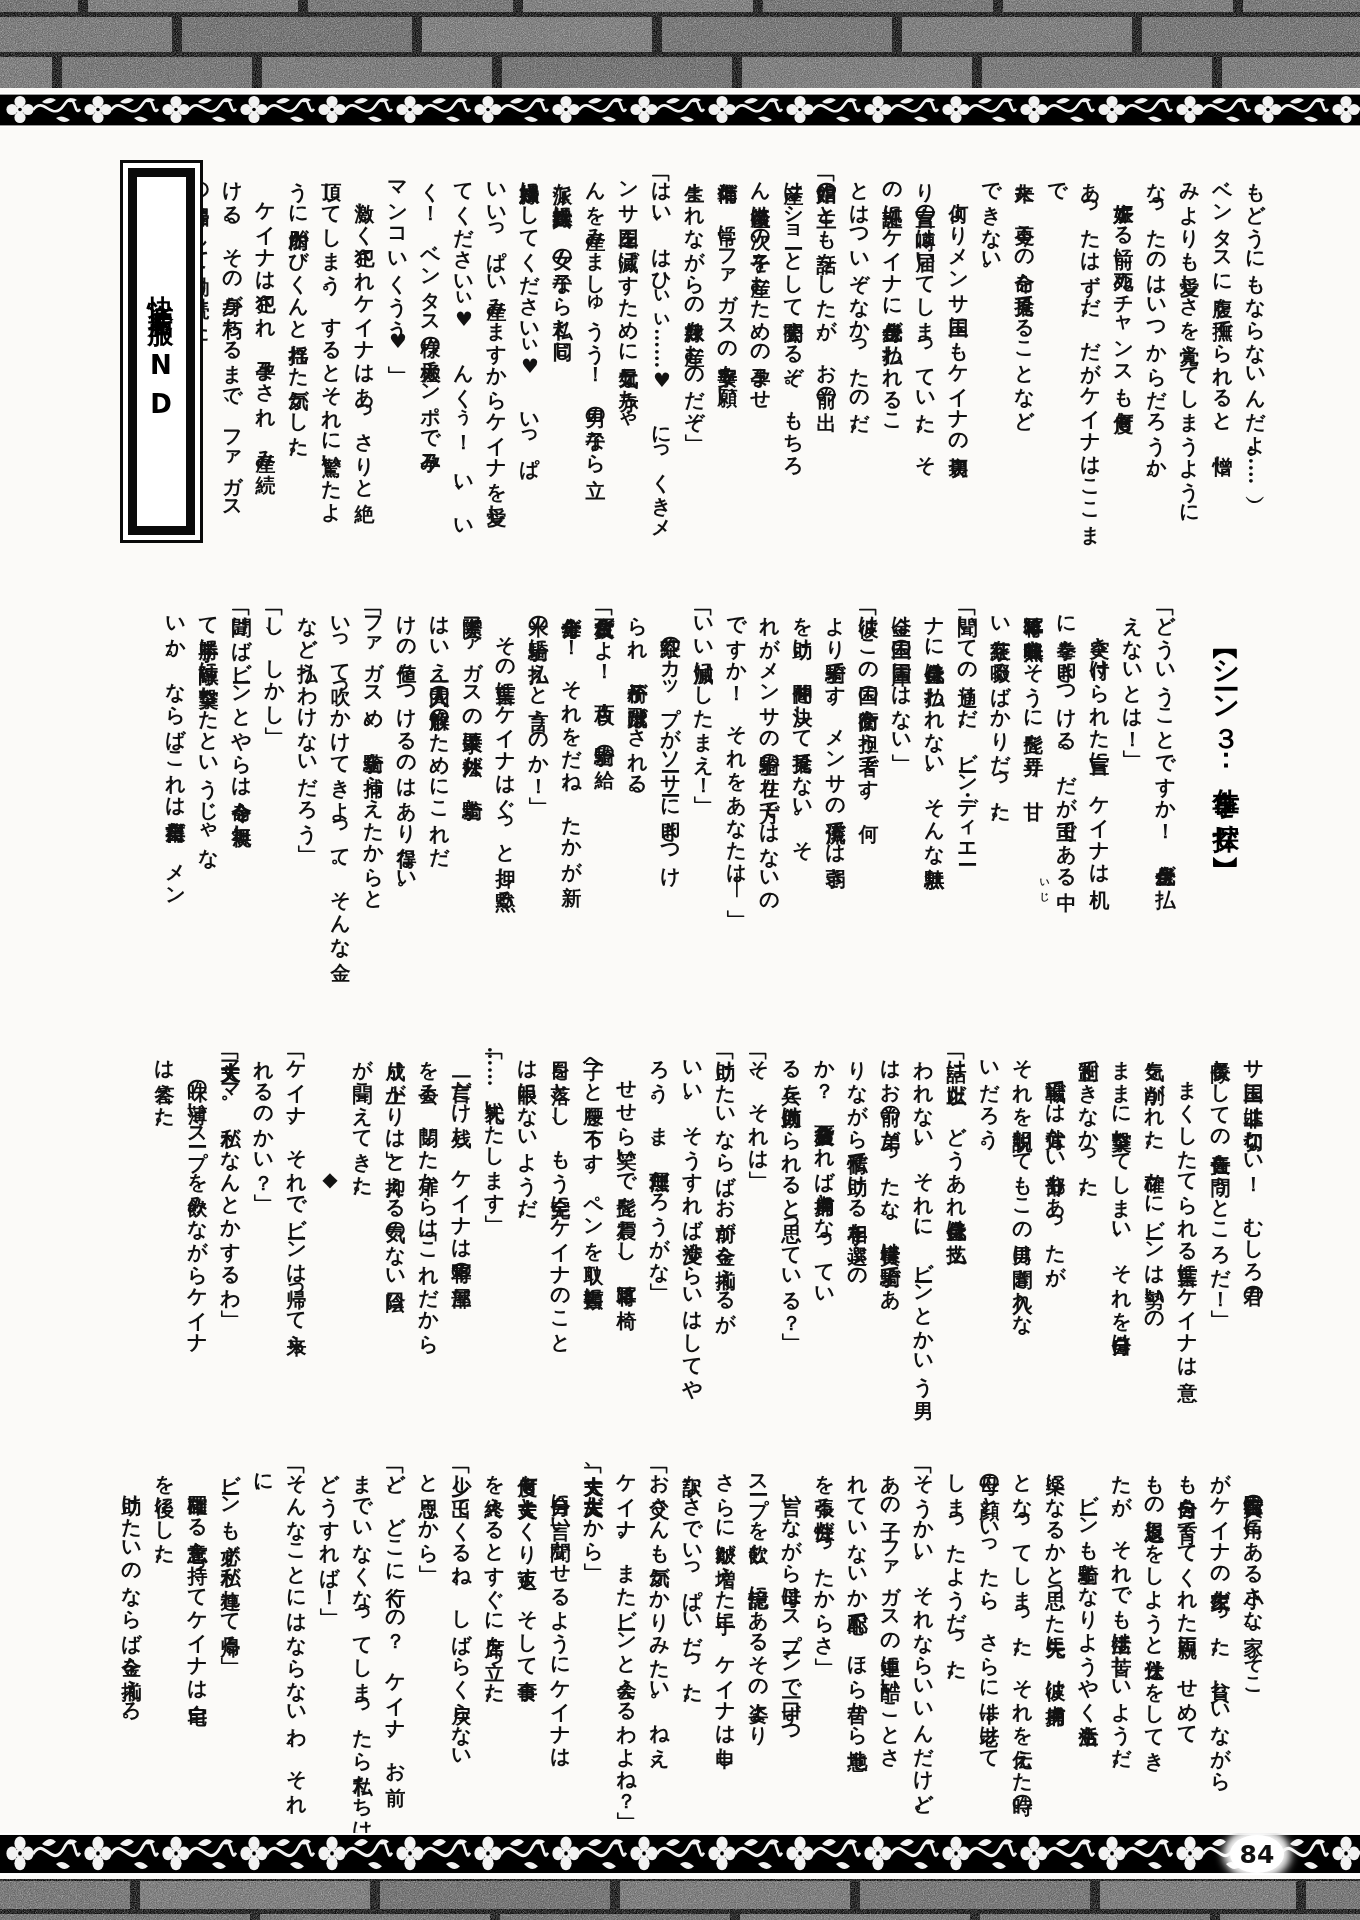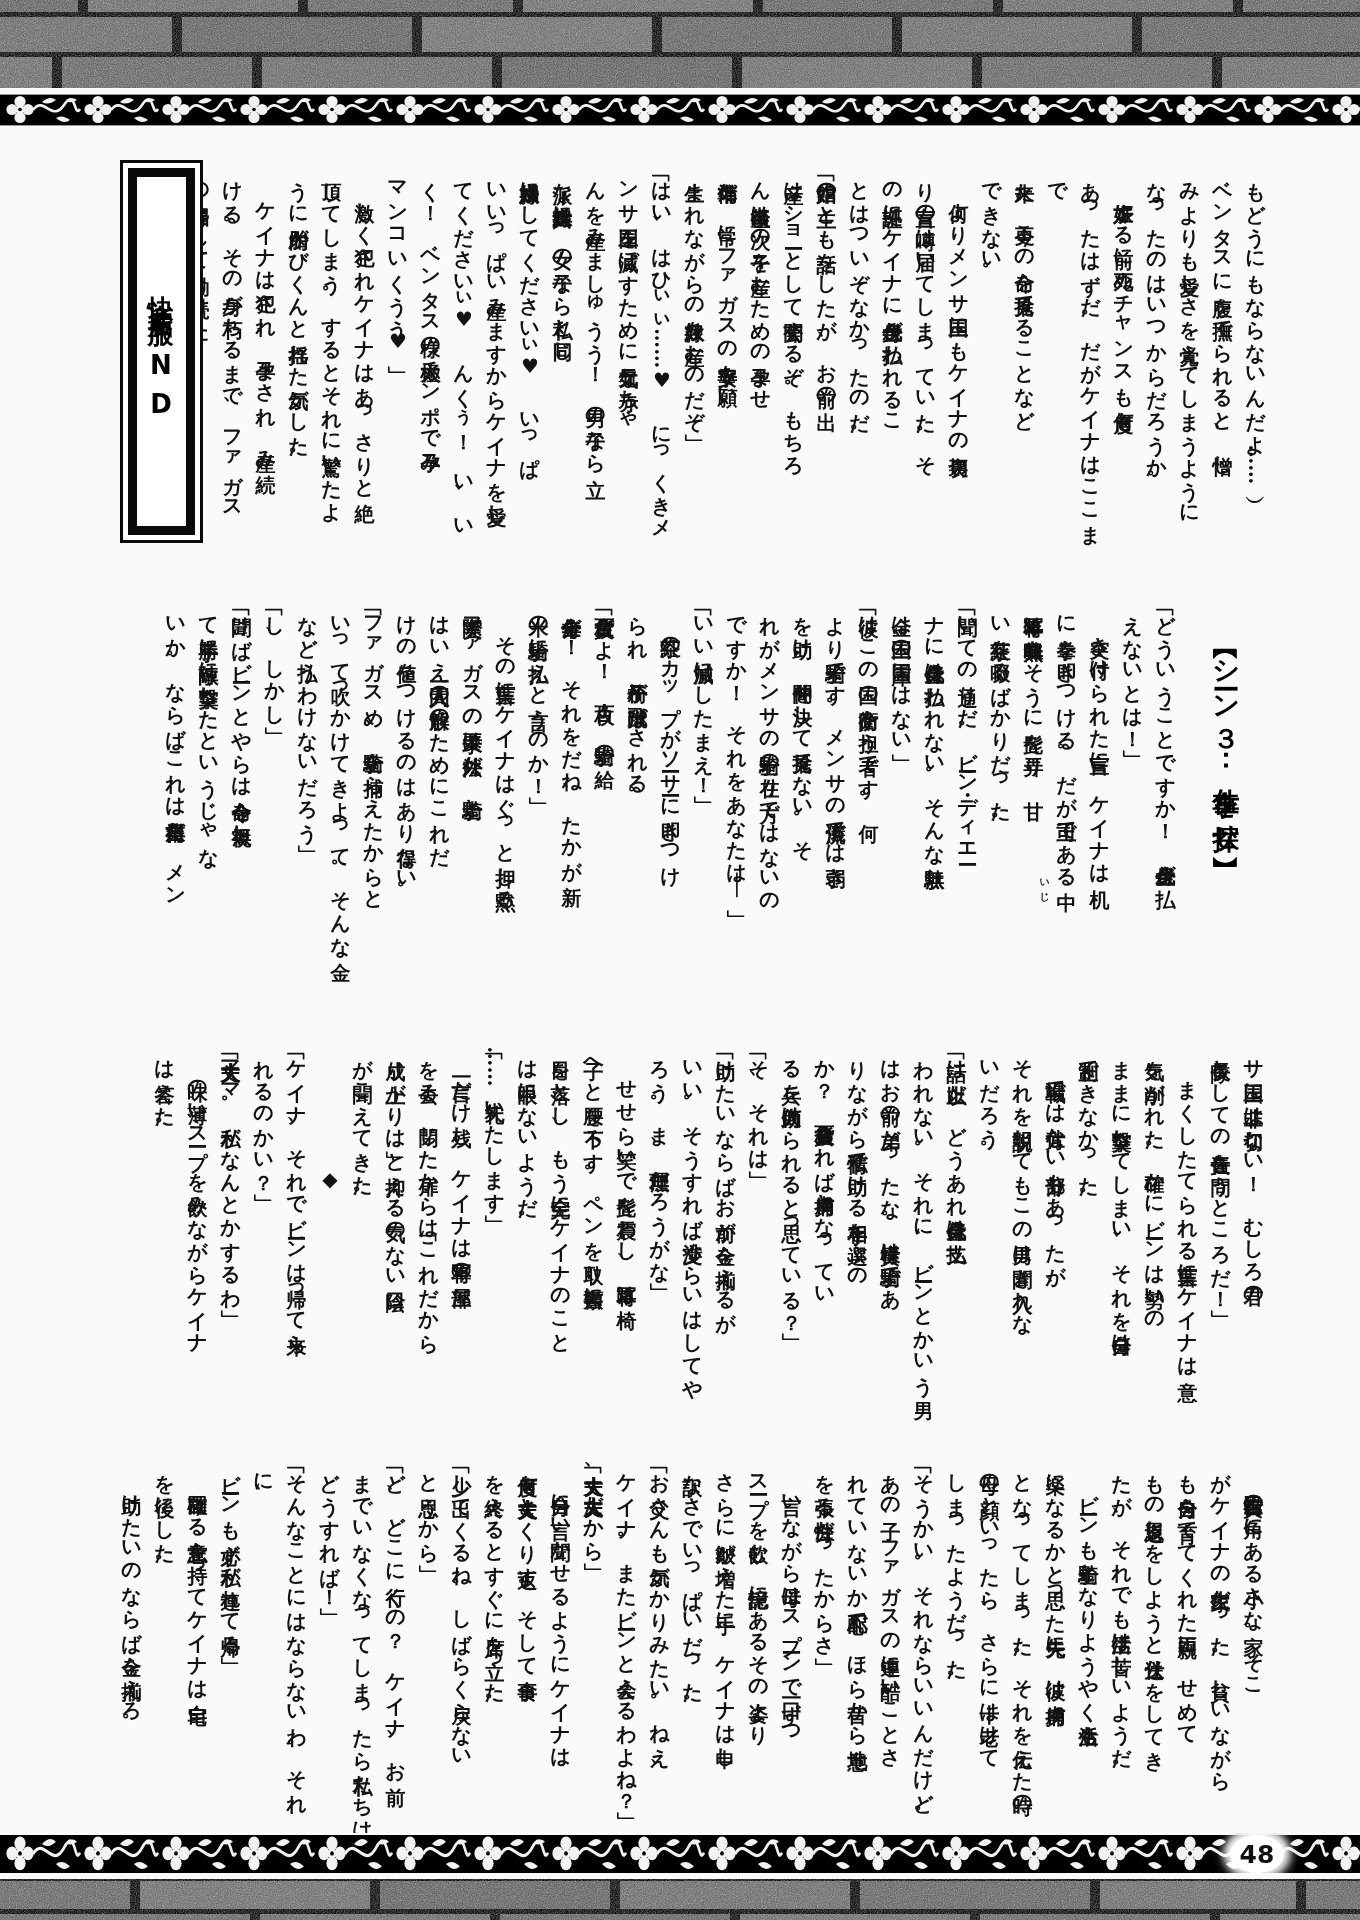--- a/index.html
+++ b/index.html
@@ -282,21 +282,21 @@
         <use href="#orn-unit" x="858" y="0"></use>
         <use href="#orn-unit" x="936" y="0"></use>
         <use href="#orn-unit" x="1014" y="0"></use>
         <use href="#orn-unit" x="1092" y="0"></use>
         <use href="#orn-unit" x="1170" y="0"></use>
         <use href="#orn-unit" x="1248" y="0"></use>
         <use href="#orn-unit" x="1326" y="0"></use>
       <rect x="0" y="0" width="1404" height="1.6" fill="#fff"></rect>
       <rect x="0" y="32.4" width="1404" height="1.6" fill="#fff"></rect>
     </svg>
-    <div class="page-num" style="position:absolute;left:1230px;top:2px;">48</div>
+    <div class="page-num" style="position:absolute;left:1230px;top:2px;">84</div>
   </div>
 
   <div class="brick-band brick-bottom">
     <svg width="1360" height="41">
       <rect x="0" y="0" width="1360" height="41" fill="#0d0d0d"></rect>
       <g>
         <rect x="0" y="2" width="130" height="28" fill="#686868"></rect>
           <rect x="140" y="2" width="230" height="28" fill="#6e6e6e"></rect>
           <rect x="380" y="2" width="230" height="28" fill="#636363"></rect>
           <rect x="620" y="2" width="230" height="28" fill="#6c6c6c"></rect>

